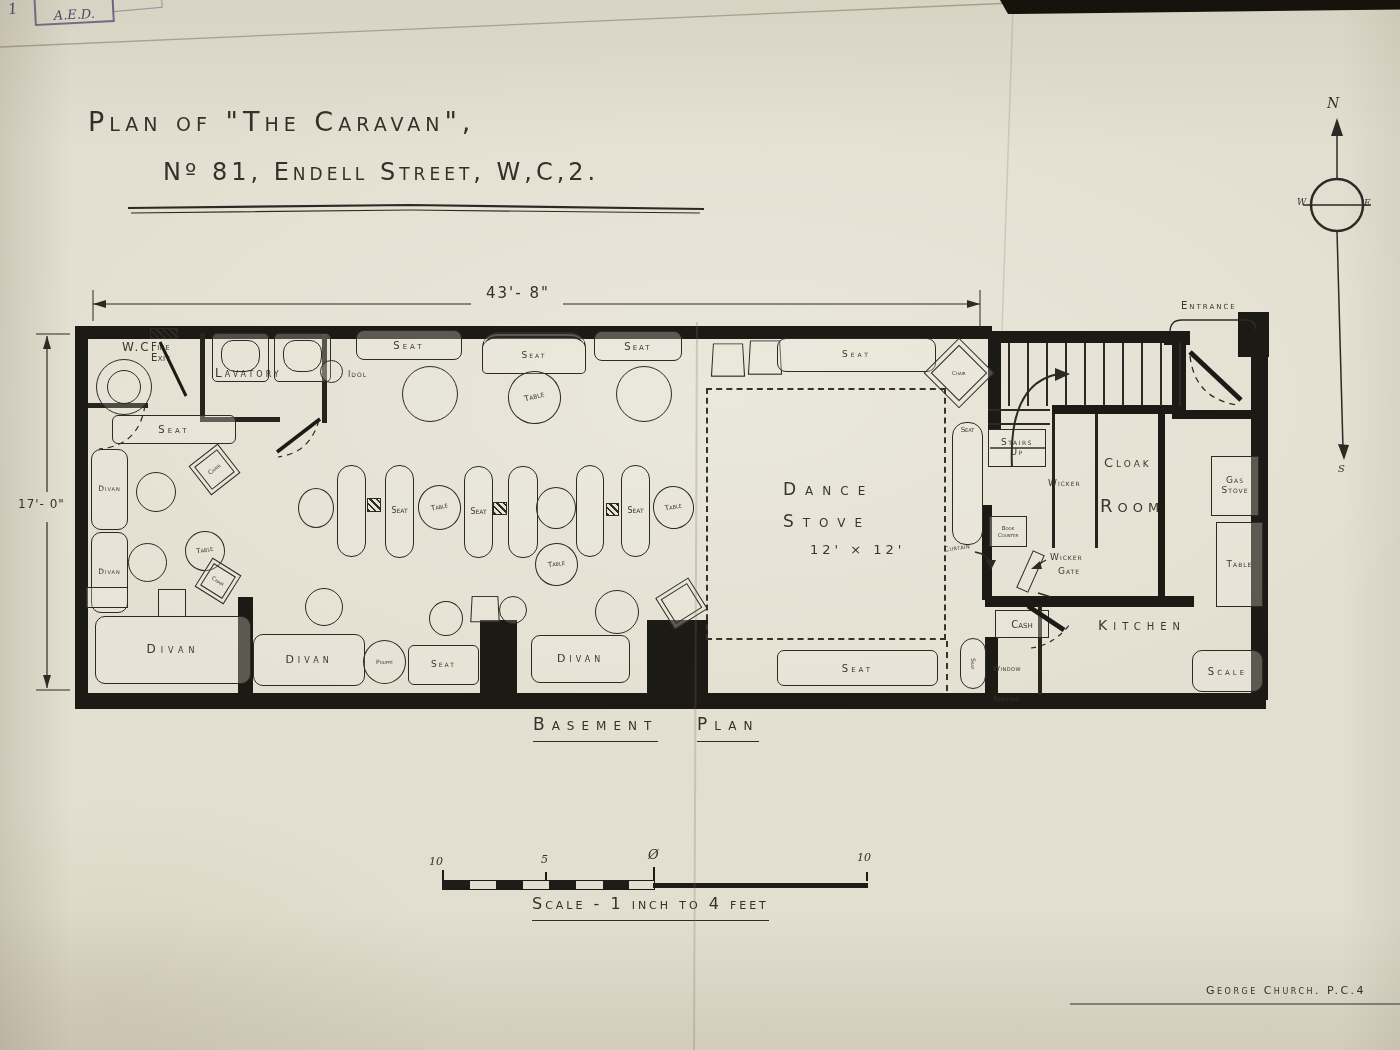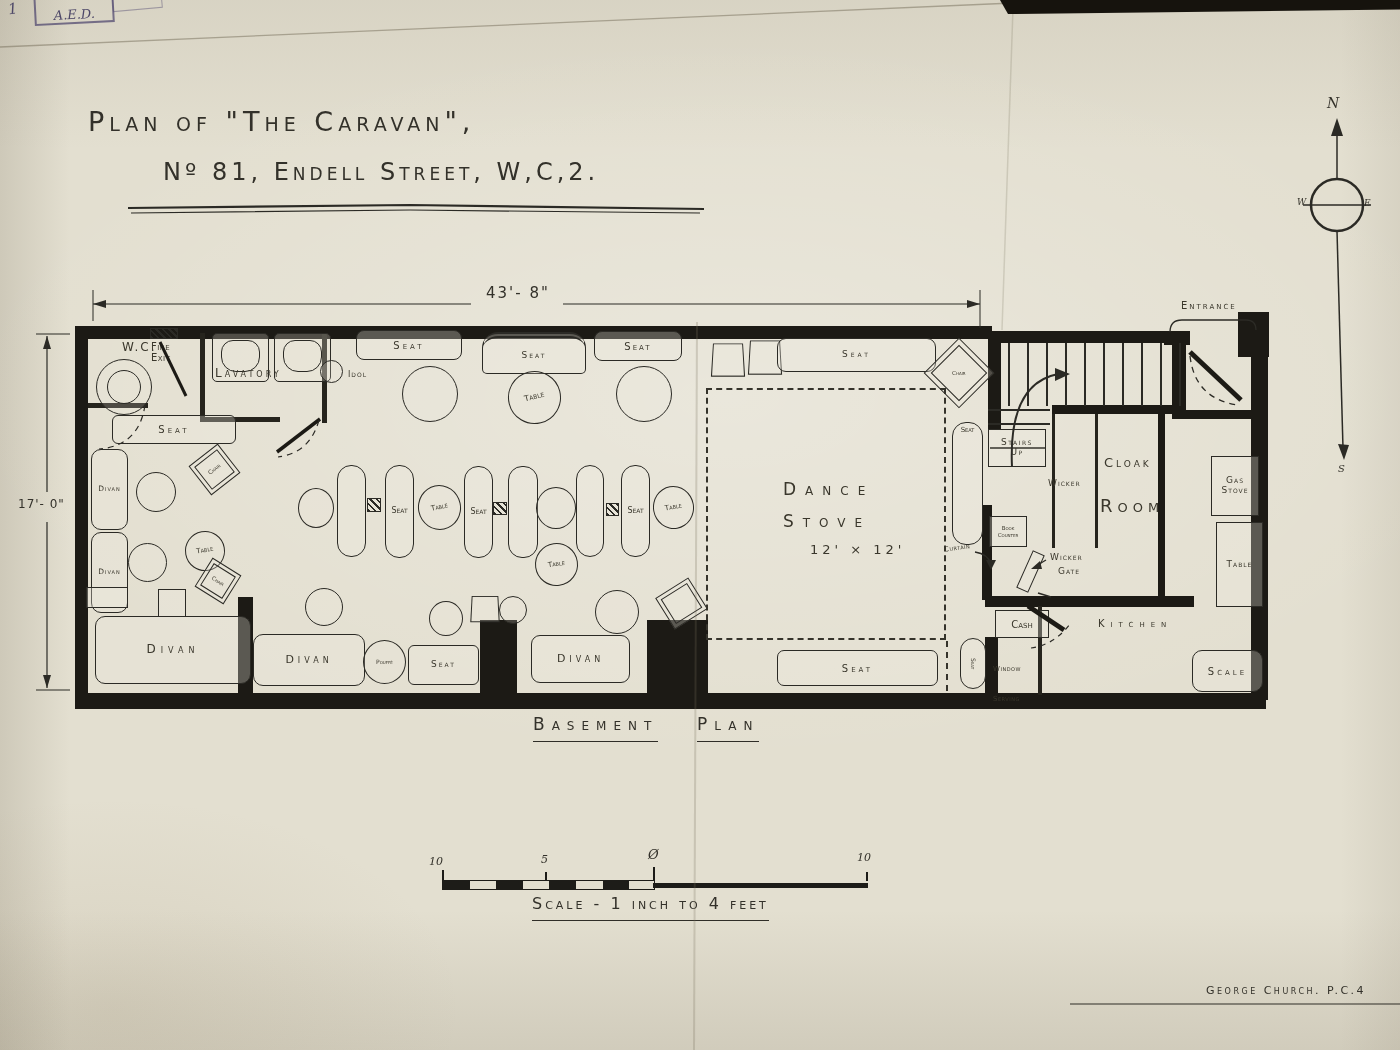--- a/index.html
+++ b/index.html
@@ -170,21 +170,21 @@
       <div class="it box" style="left: 988px; top: 429px; width: 58px; height: 38px; font-size: 9px; letter-spacing: 1.5px;">Stairs
 Up</div>
       <div class="it label" style="left: 1048px; top: 479px; font-size: 9px; letter-spacing: 1px;">Wicker</div>
       <div class="it label" style="left: 1104px; top: 456px; font-size: 13px; letter-spacing: 3px;">Cloak</div>
       <div class="it label" style="left: 1100px; top: 496px; font-size: 18px; letter-spacing: 5px;">Room</div>
       <div class="it box" style="left: 989px; top: 516px; width: 38px; height: 31px; font-size: 5.5px;">Book
 Counter</div>
       <div class="it label" style="left: 1050px; top: 553px; font-size: 9px; letter-spacing: 1px;">Wicker</div>
       <div class="it label" style="left: 1058px; top: 567px; font-size: 9px; letter-spacing: 1px;">Gate</div>
       <div class="it box" style="left: 1024px; top: 551px; width: 13px; height: 41px; transform: rotate(24deg);"></div>
-      <div class="it label" style="left: 1098px; top: 618px; font-size: 10px; letter-spacing: 6px;">Kitchen</div>
+      <div class="it label" style="left: 1098px; top: 618px; font-size: 14px; letter-spacing: 6px;">Kitchen</div>
       <div class="it box" style="left: 995px; top: 610px; width: 54px; height: 28px; font-size: 10px;">Cash</div>
       <div class="it label" style="left: 993px; top: 685px; font-size: 7px; letter-spacing: 0.5px; margin-top: 11px;">Serving</div>
       <div class="it label" style="left: 993px; top: 666px; font-size: 7px; letter-spacing: 0.5px;">Window</div>
       <div class="it box" style="left: 1211px; top: 456px; width: 48px; height: 60px; font-size: 9px; letter-spacing: 1px;">Gas
 Stove</div>
       <div class="it box" style="left: 1216px; top: 522px; width: 47px; height: 85px; font-size: 9px; letter-spacing: 1px;">Table</div>
       <div class="it box" style="left: 1192px; top: 650px; width: 71px; height: 42px; border-radius: 10px; font-size: 10px; letter-spacing: 3px;">Scale</div>
     </div>
 
   <div class="abs hand underl" style="left:533px;top:714px;font-size:17px;letter-spacing:7px;">Basement</div>

